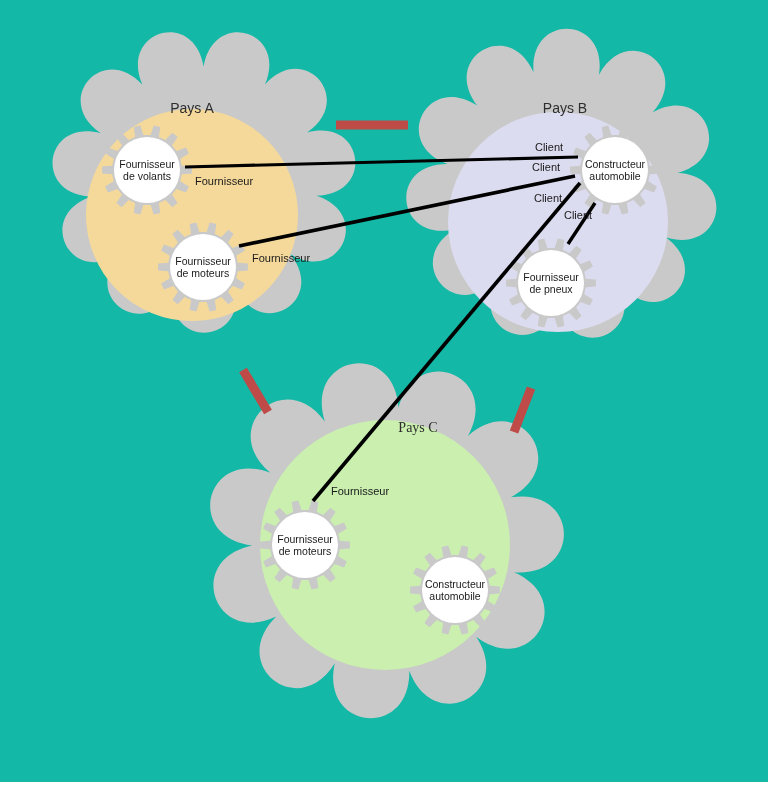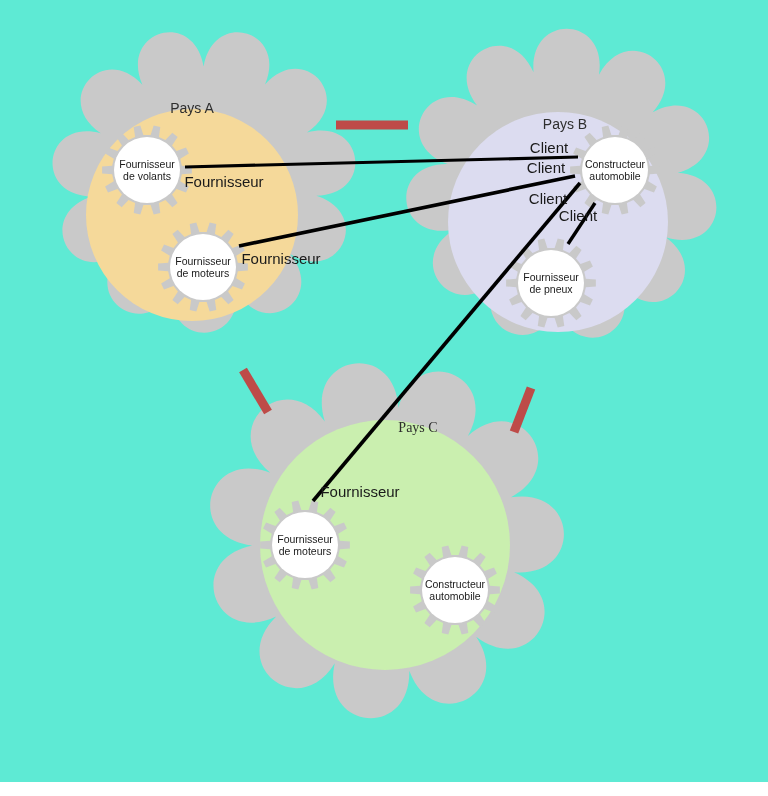--- a/index.html
+++ b/index.html
@@ -11,21 +11,21 @@
   body {
     width: 768px;
     height: 796px;
     font-family: "Liberation Sans", sans-serif;
     overflow: hidden;
   }
   #diagram-root {
     position: relative;
     width: 768px;
     height: 782px;
-    background: #5eead4;
+    background: #14b8a6;
   }
   #diagram-svg {
     position: absolute;
     top: 0;
     left: 0;
     width: 768px;
     height: 796px;
     display: block;
   }
   .node-label, .edge-label, .country-label {
@@ -37,21 +37,21 @@
   .node-label {
     font-size: 10.5px;
     line-height: 12px;
     text-align: center;
     transform: translate(-50%, -50%);
   }
   .node-label span {
     display: block;
   }
   .edge-label {
-    font-size: 15px;
+    font-size: 11px;
     line-height: 13px;
     transform: translate(-50%, -50%);
     color: #1a1a1a;
   }
   .country-label {
     font-size: 14px;
     line-height: 16px;
     transform: translate(-50%, -50%);
     color: #2e2e2e;
   }
@@ -94,21 +94,21 @@
     <g id="layer-edges">
         <line x1="185" y1="167" x2="578" y2="157" stroke="#000000" stroke-width="3.2" stroke-linecap="butt"></line>
         <line x1="239" y1="246" x2="575" y2="176" stroke="#000000" stroke-width="3.6" stroke-linecap="butt"></line>
         <line x1="313" y1="501" x2="580" y2="183" stroke="#000000" stroke-width="3.6" stroke-linecap="butt"></line>
         <line x1="568" y1="244" x2="595" y2="203" stroke="#000000" stroke-width="3.4" stroke-linecap="butt"></line>
       </g>
   </svg>
 
   <div id="label-layer">
       <div class="country-label" style="left: 192px; top: 108px;"><span>Pays A</span></div>
-      <div class="country-label" style="left: 565px; top: 108px; margin-top: 16px;"><span>Pays B</span></div>
+      <div class="country-label" style="left: 565px; top: 108px;"><span>Pays B</span></div>
       <div class="country-label" style="left: 418px; top: 428px; font-family: Liberation Serif, serif;"><span>Pays C</span></div>
       <div class="node-label" style="left: 147px; top: 170px;">
         <span>Fournisseur</span>
         <span>de volants</span>
       </div>
       <div class="node-label" style="left: 203px; top: 267px;">
         <span>Fournisseur</span>
         <span>de moteurs</span>
       </div>
       <div class="node-label" style="left: 615px; top: 170px;">

